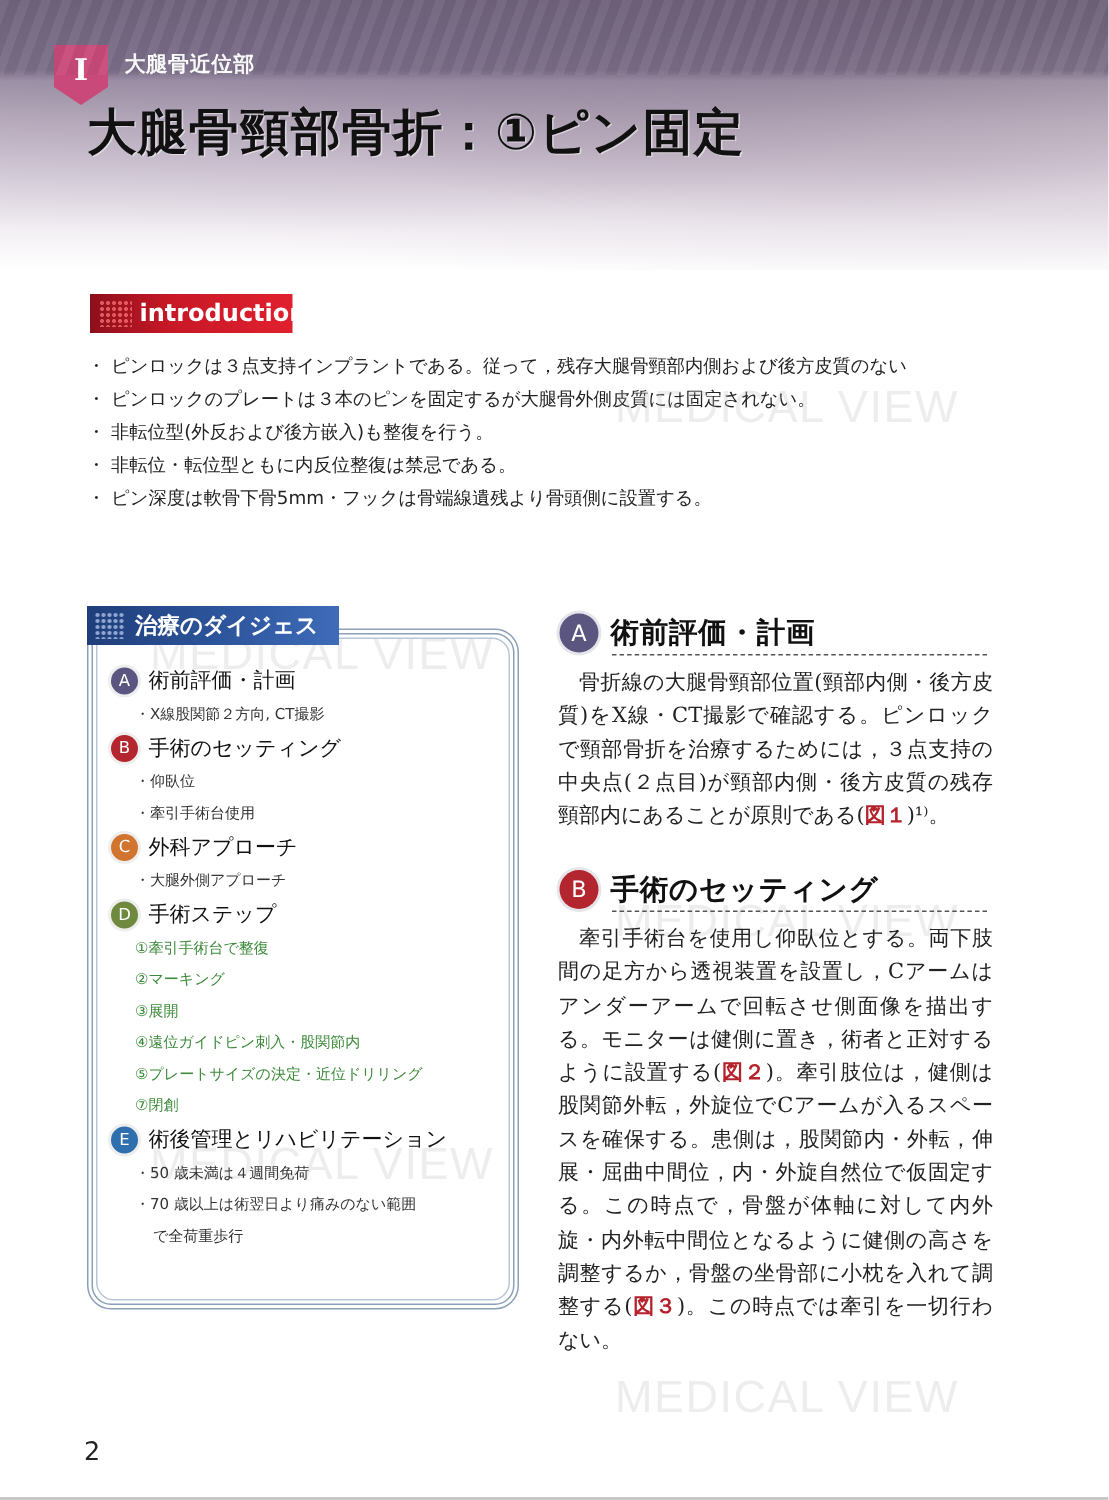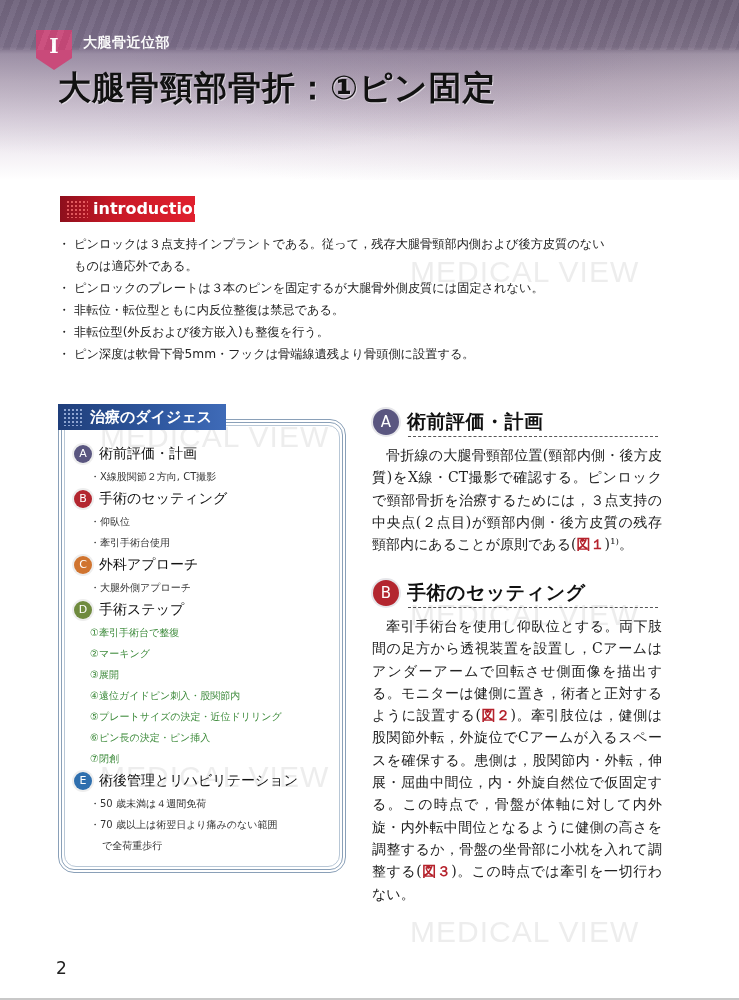--- a/index.html
+++ b/index.html
@@ -117,24 +117,23 @@
   <h1 class="page-title">大腿骨頸部骨折：①ピン固定</h1>
 </div>
 
 <div class="intro-badge">
   <span class="dots"></span>
   <span class="txt">introduction</span>
 </div>
 
 <ul class="intro-list">
   <li>ピンロックは３点支持インプラントである。従って，残存大腿骨頸部内側および後方皮質のない</li>
-  <div style="padding-left:12px">ものは適応外である。</div>
   <li>ピンロックのプレートは３本のピンを固定するが大腿骨外側皮質には固定されない。</li>
+  <li>非転位型(外反および後方嵌入)も整復を行う。</li>
   <li>非転位・転位型ともに内反位整復は禁忌である。</li>
-  <li>非転位型(外反および後方嵌入)も整復を行う。</li>
   <li>ピン深度は軟骨下骨5mm・フックは骨端線遺残より骨頭側に設置する。</li>
 </ul>
 
 <div class="watermark" style="left:410px; top:255px;">MEDICAL VIEW</div>
 <div class="watermark" style="left:100px; top:420px;">MEDICAL VIEW</div>
 <div class="watermark" style="left:410px; top:598px;">MEDICAL VIEW</div>
 <div class="watermark" style="left:100px; top:760px;">MEDICAL VIEW</div>
 <div class="watermark" style="left:410px; top:915px;">MEDICAL VIEW</div>
 
 <div class="digest-box"></div>
@@ -165,21 +164,20 @@
 
   <div class="d-head">
     <span class="circle" style="background:#6f8a3e">D</span>
     <span>手術ステップ</span>
   </div>
   <div class="d-sub step">①牽引手術台で整復</div>
   <div class="d-sub step">②マーキング</div>
   <div class="d-sub step">③展開</div>
   <div class="d-sub step">④遠位ガイドピン刺入・股関節内</div>
   <div class="d-sub step">⑤プレートサイズの決定・近位ドリリング</div>
-  <div class="d-sub step">⑥ピン長の決定・ピン挿入</div>
   <div class="d-sub step">⑦閉創</div>
 
   <div class="d-head">
     <span class="circle" style="background:#2f6fae">E</span>
     <span>術後管理とリハビリテーション</span>
   </div>
   <div class="d-sub">・50 歳未満は４週間免荷</div>
   <div class="d-sub">・70 歳以上は術翌日より痛みのない範囲</div>
   <div class="d-sub cont">で全荷重歩行</div>
 </div>

